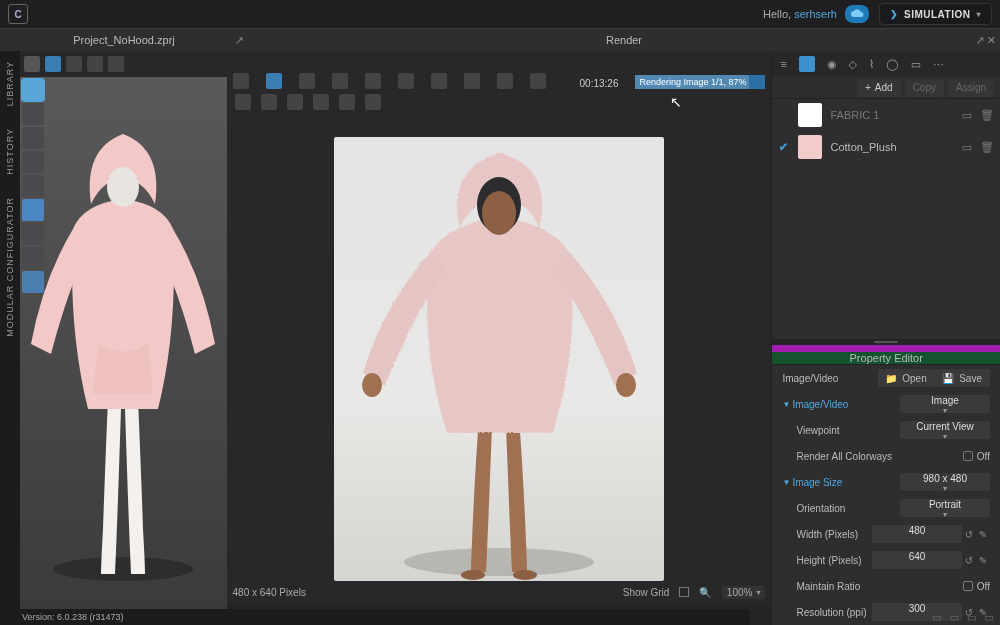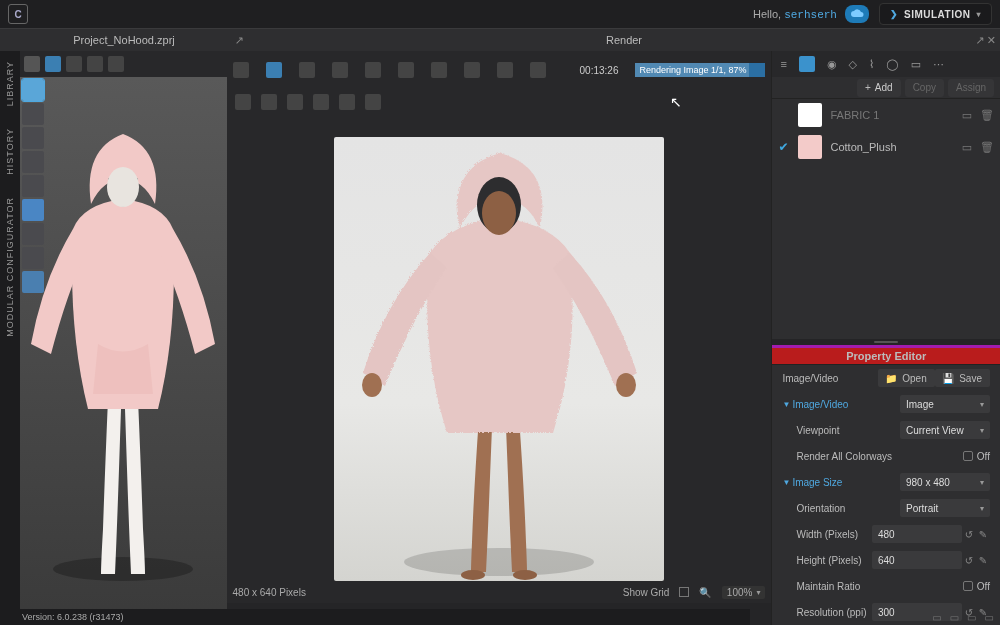--- a/index.html
+++ b/index.html
@@ -3,30 +3,30 @@
 <meta charset="utf-8">
 <style>
   * { box-sizing: border-box; margin: 0; padding: 0; font-family: Arial, Helvetica, sans-serif; }
   body { background: #2a2a2c; color: #bbb; font-size: 11px; width: 1000px; height: 625px; overflow: hidden; position: relative; }
 
   
   .topbar { height: 28px; background: #1f1f21; display: flex; align-items: center; padding: 0 8px; }
   .logo { width: 20px; height: 20px; border: 1px solid #666; border-radius: 3px; display:flex; align-items:center; justify-content:center; color:#aac; font-weight:bold; font-size:10px;}
   .top-spacer { flex: 1; }
   .hello { font-size: 11px; color: #aaa; margin-right: 8px; }
-  .hello .user { color: #4fa8e0; font-family: Liberation Mono, monospace; }
+  .hello .user { color: #4fa8e0; }
   .cloud-icon { width: 24px; height: 18px; background: #1e7bb8; border-radius: 8px; margin-right: 10px; display:flex; align-items:center; justify-content:center;}
   .sim-btn { background: #1a1a1c; border: 1px solid #333; border-radius: 4px; height: 22px; display: flex; align-items: center; padding: 0 10px; gap: 6px; color: #ddd; font-size: 10px; font-weight: bold; letter-spacing: 0.5px;}
   .sim-chevron { color:#4fa8e0; font-size:9px; }
   .thinstrip { height: 23px; background: #2e2e30; border-top:1px solid #3a3a3c; display:flex;}
   .thinstrip-left { width:248px; display:flex; align-items:center; justify-content:center; position:relative;}
   .thinstrip-mid { flex:1; display:flex; align-items:center; justify-content:center; position:relative;}
   .thinstrip-right { width:250px; display:flex; align-items:center; justify-content:center;}
   .popx { position:absolute; right:4px; display:flex; gap:2px; color:#888;}
-  .iconbar-mid { flex:1; background:#28282a; display:flex; align-items:center; gap:17px; padding:0 6px;}
+  .iconbar-mid { flex:1; background:#28282a; display:flex; align-items:flex-end; gap:17px; padding:0 6px;}
   .tool-ic { width:18px; height:18px; background:#444; border-radius:2px; }
   .tool-ic.blue { background:#3b7fb2;}
   .tool-ic.sm { width:16px; height:16px;}
   .txt-small { color:#ccc; font-size:10px; white-space:nowrap;}
   .progress { height: 14px; background:#2b6fa3; color:#fff; font-size:9px; padding:0 4px; line-height:14px; white-space:nowrap; position:relative; width:130px;}
   .progress::after { content:""; position:absolute; left:0; top:0; bottom:0; width:87%; background:rgba(255,255,255,0.18);}
 
   
   .leftrail { position:absolute; left:0; top:51px; bottom:0; width:20px; background:#1c1c1e; display:flex; flex-direction:column; align-items:center; padding-top:10px; gap:22px;}
   .rail-tab { writing-mode: vertical-rl; transform: rotate(180deg); font-size:9px; letter-spacing:1px; color:#999;}
@@ -66,25 +66,25 @@
   .panel-head { height:22px; display:flex; align-items:center; justify-content:flex-end; gap:4px; padding:0 6px; border-bottom:1px solid #222;}
   .pill { height:18px; background:#353537; border-radius:3px; display:flex; align-items:center; padding:0 8px; font-size:10px; color:#ccc; gap:4px;}
   .pill.dis{ color:#666;}
   .fabric-row { height:32px; display:flex; align-items:center; padding:0 6px; gap:8px;}
   .chk { width:12px; color:#3fa8e0; font-size:12px;}
   .swatch { width:24px; height:24px; border-radius:2px;}
   .fabric-name { flex:1; font-size:11px;}
   .row-ics { display:flex; gap:8px; color:#777;}
   .obj-body { flex:1; min-height:60px;}
 
-  .prop-head { height:20px; background:#b91c1c; display:flex; align-items:center; justify-content:center; font-size:11px; border-top:3px solid #a21caf; border-bottom:1px solid #222;font-weight:bold;}
+  .prop-head { height:20px; background:#14532d; display:flex; align-items:center; justify-content:center; font-size:11px; border-top:7px solid #a21caf; border-bottom:1px solid #222;}
   .prop-row { height:26px; display:flex; align-items:center; padding:0 10px; font-size:10px;}
   .prop-label { flex:1; color:#bbb;}
   .prop-label.blue { color:#4fa8e0;}
-  .prop-val { width:90px; height:18px; background:#3a3a3c; border-radius:2px; display:flex; align-items:center; padding:0 6px; color:#ddd; justify-content:space-between;}
+  .prop-val { width:90px; height:18px; background:#3a3a3c; border-radius:2px; display:flex; align-items:center; padding:0 6px; color:#ddd; justify-content:space-between;flex-direction:column;}
   .chev { font-size:8px; color:#999;}
   .pe-ic { width:14px; text-align:center; color:#888;}
   .tri { color:#4fa8e0; font-size:8px; margin-right:2px;}
   .btn-open { height:18px; background:#3a3a3c; border-radius:2px; padding:0 8px; display:flex; align-items:center; gap:4px; font-size:10px;}
   .off-toggle { display:flex; align-items:center; gap:4px;}
   .off-toggle .dot{ width:10px; height:10px; border:1px solid #777; border-radius:2px;}
 
   .bottombar { position:absolute; left:0; right:250px; bottom:0; height:16px; background:#1c1c1e; display:flex; align-items:center; padding-left:22px; font-size:9px; color:#aaa;}
   .bottom-right-ics { position:absolute; right:6px; bottom:0; height:16px; display:flex; align-items:center; gap:8px; color:#777; font-size:10px;}
 

